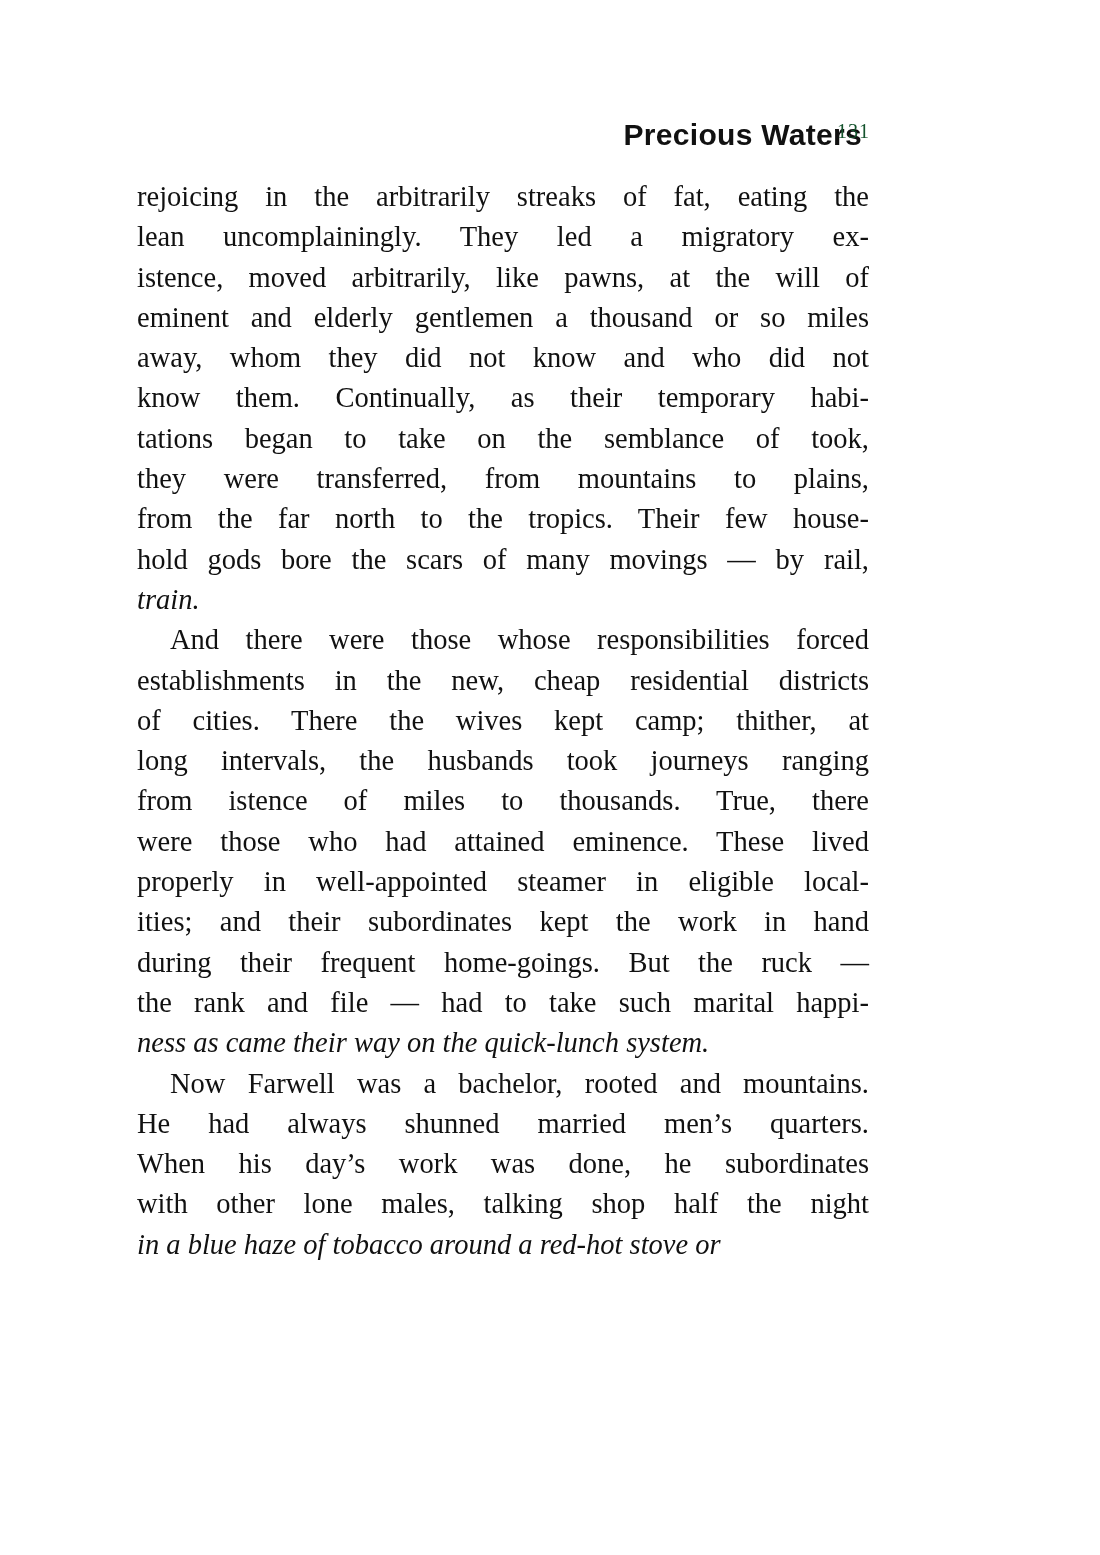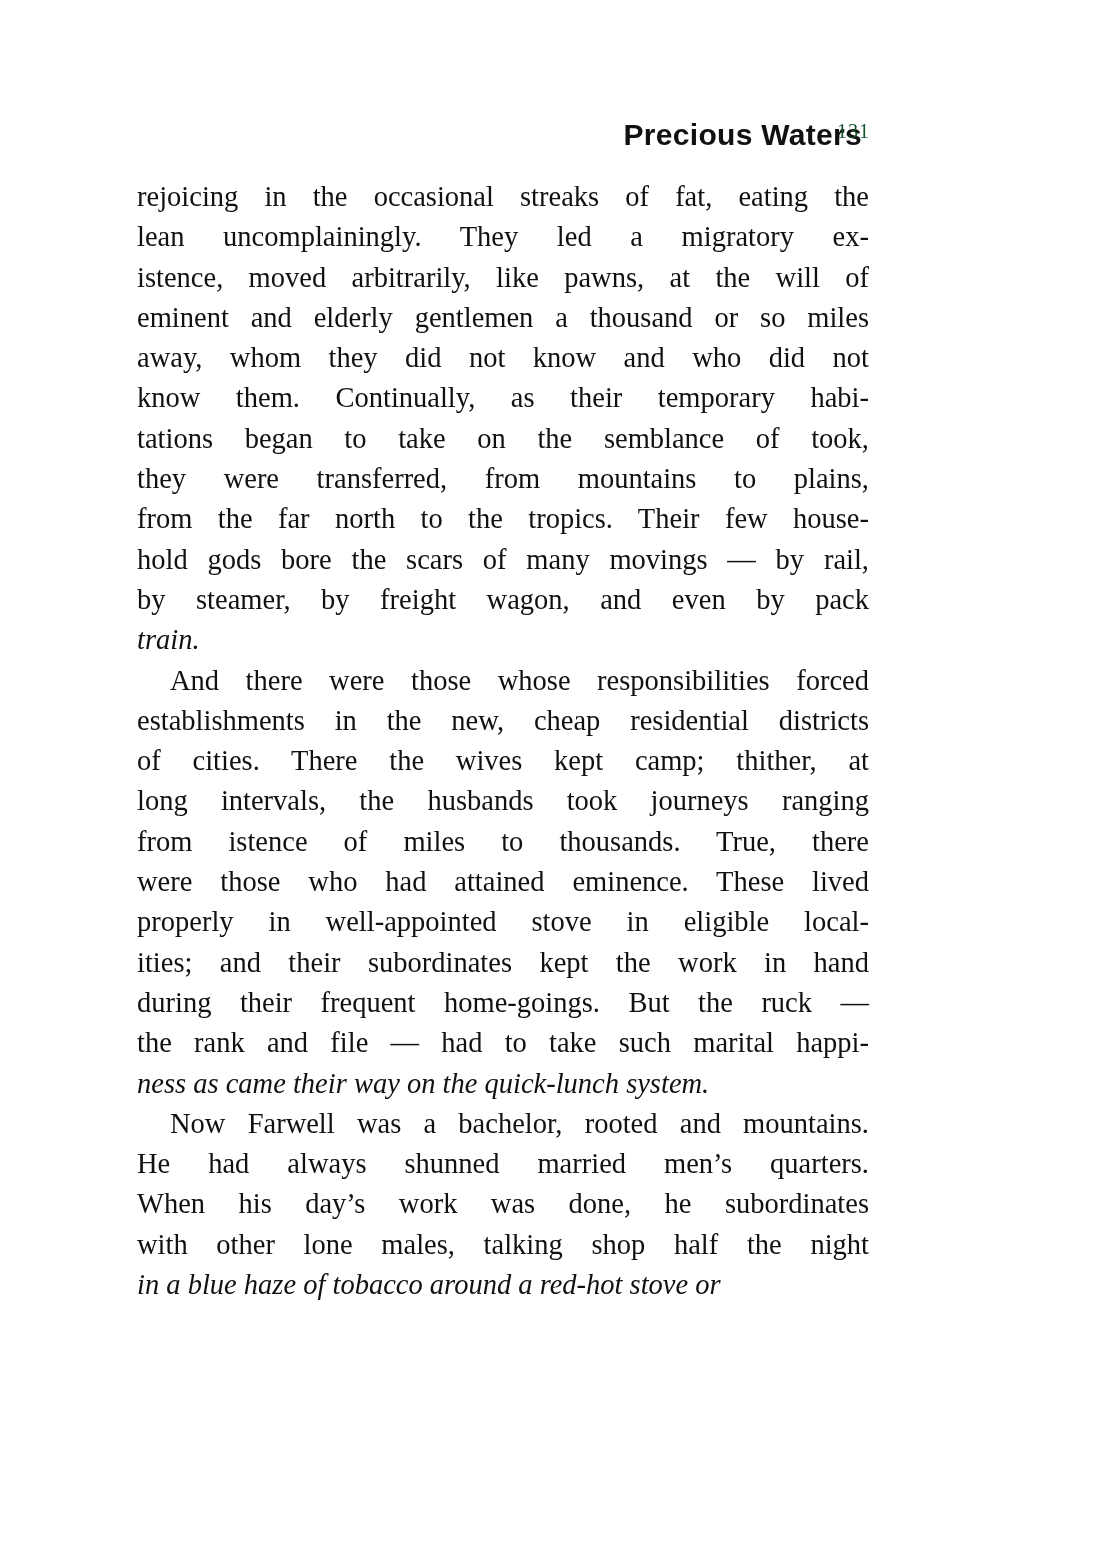--- a/index.html
+++ b/index.html
@@ -30,41 +30,40 @@
 </head>
 <body>
 
 <div class="page">
   <div class="running-head">
     <div class="head-title"><span>Precious Waters</span></div>
     <div class="page-number">131</div>
   </div>
   <div class="body-text" id="body-text">
       <div>
-        <span class="line">rejoicing in the occasional streaks of fat, eating the</span>
+        <span class="line">rejoicing in the arbitrarily streaks of fat, eating the</span>
         <span class="line">lean uncomplainingly.  They led a migratory ex-</span>
         <span class="line">istence, moved arbitrarily, like pawns, at the will of</span>
         <span class="line">eminent and elderly gentlemen a thousand or so miles</span>
         <span class="line">away, whom they did not know and who did not</span>
         <span class="line">know them.  Continually, as their temporary habi-</span>
         <span class="line">tations began to take on the semblance of took,</span>
         <span class="line">they were transferred, from mountains to plains,</span>
         <span class="line">from the far north to the tropics.  Their few house-</span>
         <span class="line">hold gods bore the scars of many movings — by rail,</span>
-        <span class="line">by steamer, by freight wagon, and even by pack</span>
         <span class="line last">train.</span>
       </div>
       <div>
         <span class="line indent">And there were those whose responsibilities forced</span>
         <span class="line">establishments in the new, cheap residential districts</span>
         <span class="line">of cities.  There the wives kept camp; thither, at</span>
         <span class="line">long intervals, the husbands took journeys ranging</span>
         <span class="line">from istence of miles to thousands.  True, there</span>
         <span class="line">were those who had attained eminence.  These lived</span>
-        <span class="line">properly in well-appointed stove in eligible local-</span>
+        <span class="line">properly in well-appointed steamer in eligible local-</span>
         <span class="line">ities; and their subordinates kept the work in hand</span>
         <span class="line">during their frequent home-goings.  But the ruck —</span>
         <span class="line">the rank and file — had to take such marital happi-</span>
         <span class="line last">ness as came their way on the quick-lunch system.</span>
       </div>
       <div>
         <span class="line indent">Now Farwell was a bachelor, rooted and mountains.</span>
         <span class="line">He had always shunned married men’s quarters.</span>
         <span class="line">When his day’s work was done, he subordinates</span>
         <span class="line">with other lone males, talking shop half the night</span>

